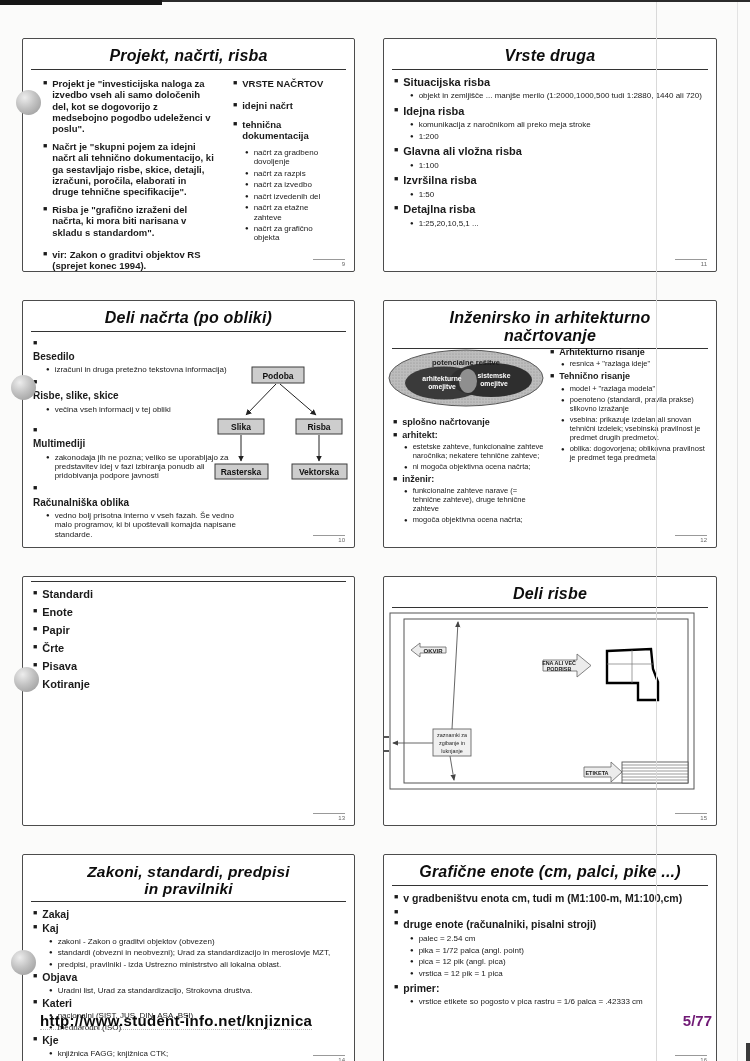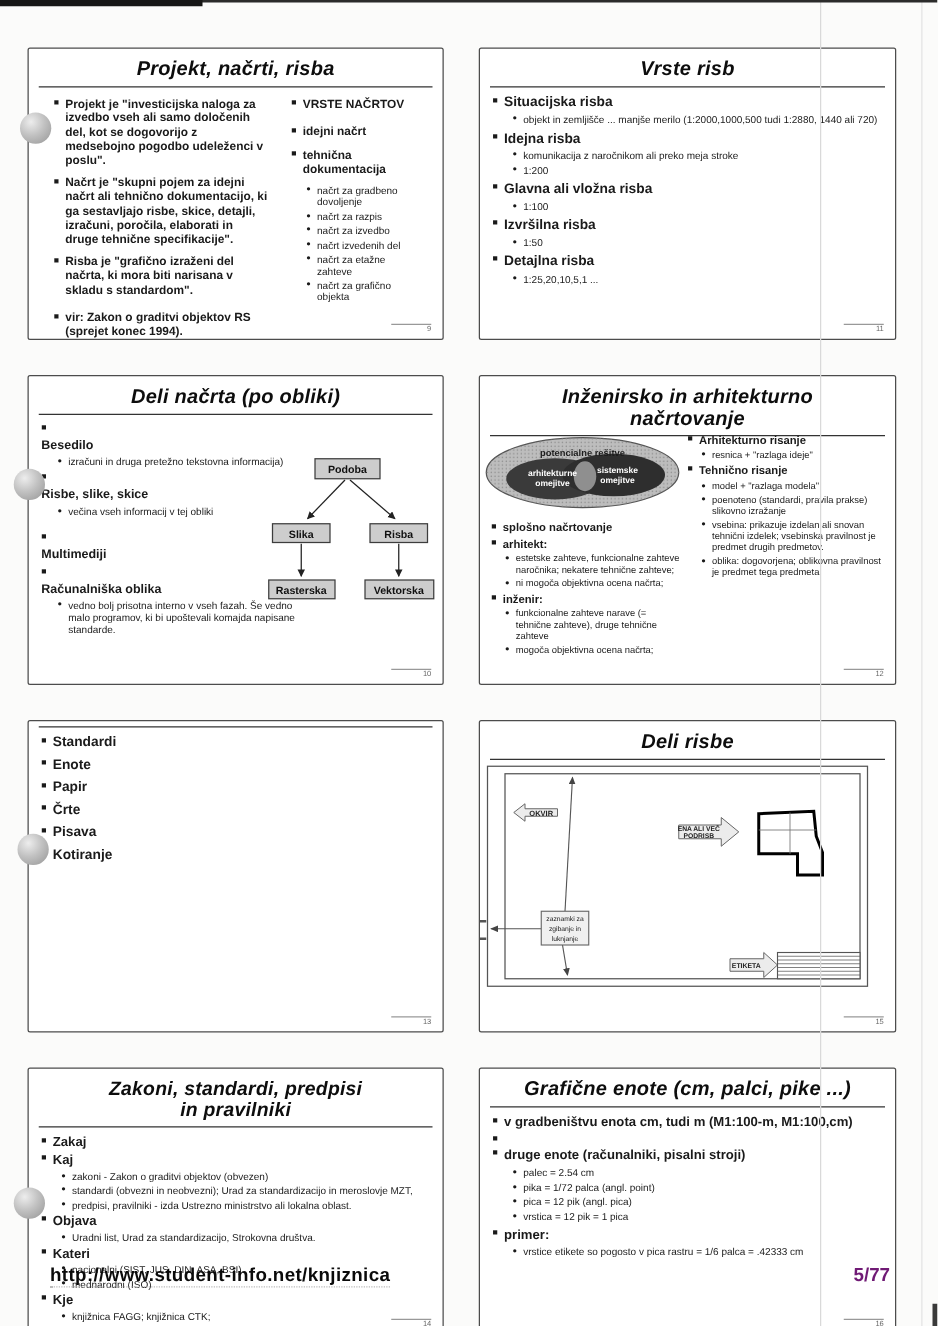--- a/index.html
+++ b/index.html
@@ -135,21 +135,21 @@
           <div class="li l2">
             <span class="marker">●</span>
             <span class="txt">načrt za grafično objekta</span>
           </div>
         </div>
     </div>
     <div class="pnum">9</div>
   </div>
 
   <div class="slide s-vrste">
-    <div class="slide-title">Vrste risb</div>
+    <div class="slide-title">Vrste druga</div>
     <hr class="trule">
     <div class="list">
         <div class="li l1">
           <span class="marker">■</span>
           <span class="txt">Situacijska risba</span>
         </div>
         <div class="li l2">
           <span class="marker">●</span>
           <span class="txt">objekt in zemljišče ... manjše merilo (1:2000,1000,500 tudi 1:2880, 1440 ali 720)</span>
         </div>
@@ -209,20 +209,24 @@
           <span class="marker">■</span>
           <span class="txt">Risbe, slike, skice</span>
         </div>
         <div class="li l2">
           <span class="marker">●</span>
           <span class="txt">večina vseh informacij v tej obliki</span>
         </div>
         <div class="li l1 gap">
           <span class="marker">■</span>
           <span class="txt">Multimediji</span>
+        </div>
+        <div class="li l2">
+          <span class="marker">●</span>
+          <span class="txt">zakonodaja jih ne pozna; veliko se uporabljajo za predstavitev idej v fazi izbiranja ponudb ali pridobivanja podpore javnosti</span>
         </div>
         <div class="li l1">
           <span class="marker">■</span>
           <span class="txt">Računalniška oblika</span>
         </div>
         <div class="li l2">
           <span class="marker">●</span>
           <span class="txt">vedno bolj prisotna interno v vseh fazah. Še vedno malo programov, ki bi upoštevali komajda napisane standarde.</span>
         </div>
       </div>

